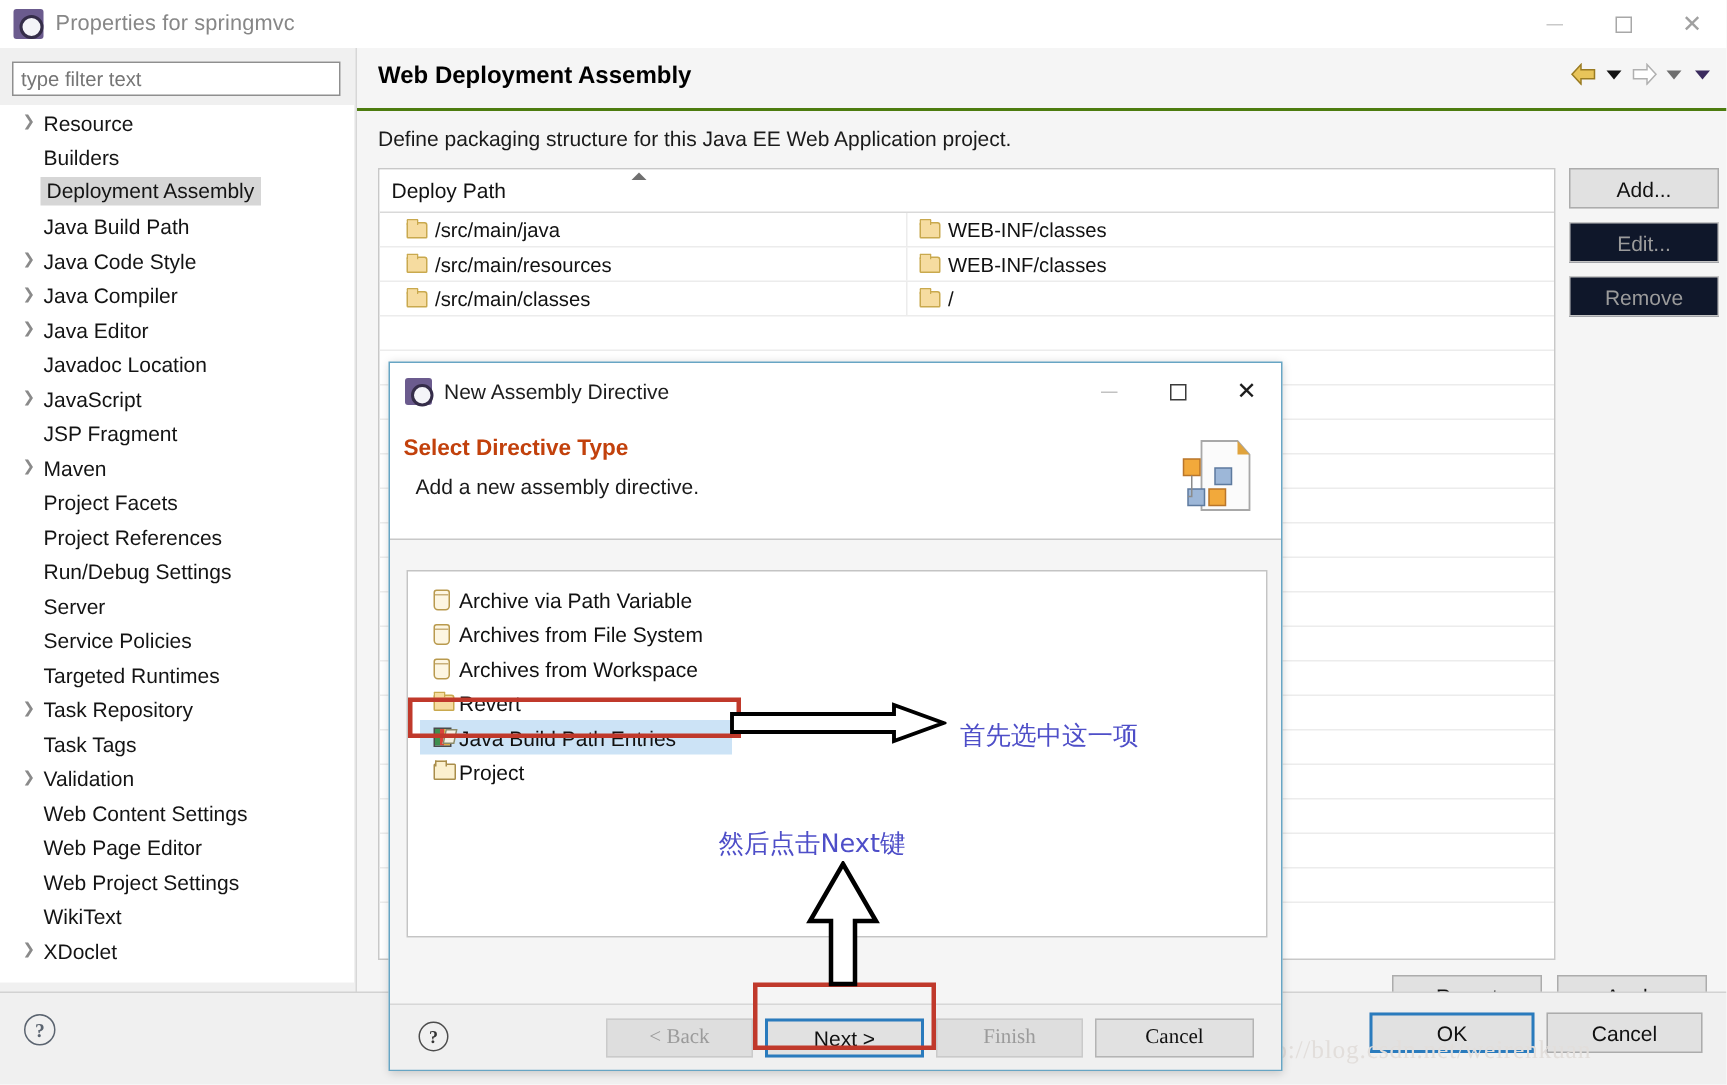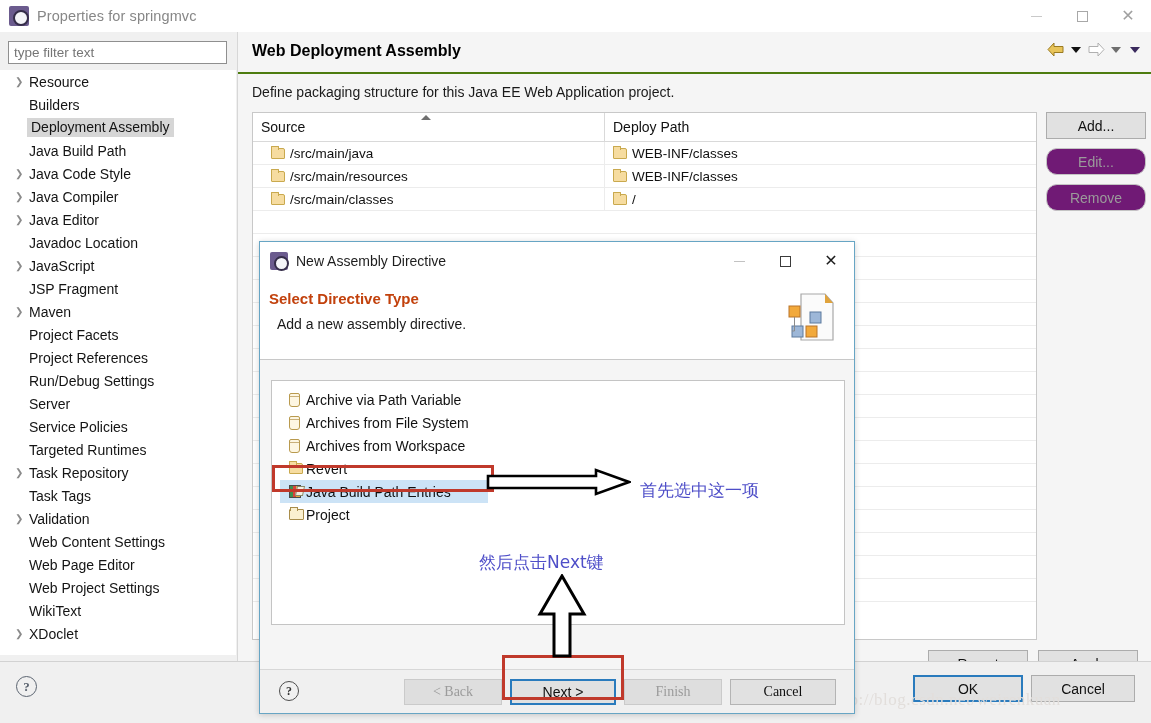--- a/index.html
+++ b/index.html
@@ -230,21 +230,21 @@
   }
   .btn {
     width: 100px; height: 27px;
     border: 1px solid #acacac;
     background: #e1e1e1;
     font-size: 14px; color: #111;
     font-family: "Liberation Sans", sans-serif;
     display: flex; align-items: center; justify-content: center;
     margin-bottom: 9px;
   }
-  .btn.disabled { color: #9b9b9b; background: #701a75; border-color: #c4c4c4; border-radius: 11px; }
+  .btn.disabled { color: #9b9b9b; background: #0f172a; border-color: #c4c4c4; }
   .btn-revert {
     position: absolute; left: 690px; top: 618px;
     width: 100px; height: 27px;
   }
   .btn-apply {
     position: absolute; left: 800px; top: 618px;
     width: 100px; height: 27px;
   }
 
   .btn-ok {
@@ -611,21 +611,20 @@
         </svg>
         <span class="caret gray"></span>
         <span class="caret purple"></span>
       </div>
     </div>
 
     <div class="panel-desc">Define packaging structure for this Java EE Web Application project.</div>
 
     <div class="tbl">
       <div class="tbl-head">
-        <div class="th src">Source</div>
         <div class="sort-caret"></div>
         <div class="th dep">Deploy Path</div>
       </div>
 
       <div class="tr">
         <div class="td src">
           <span class="folder-ico"></span>
           <span>/src/main/java</span>
         </div>
         <div class="td dep">

